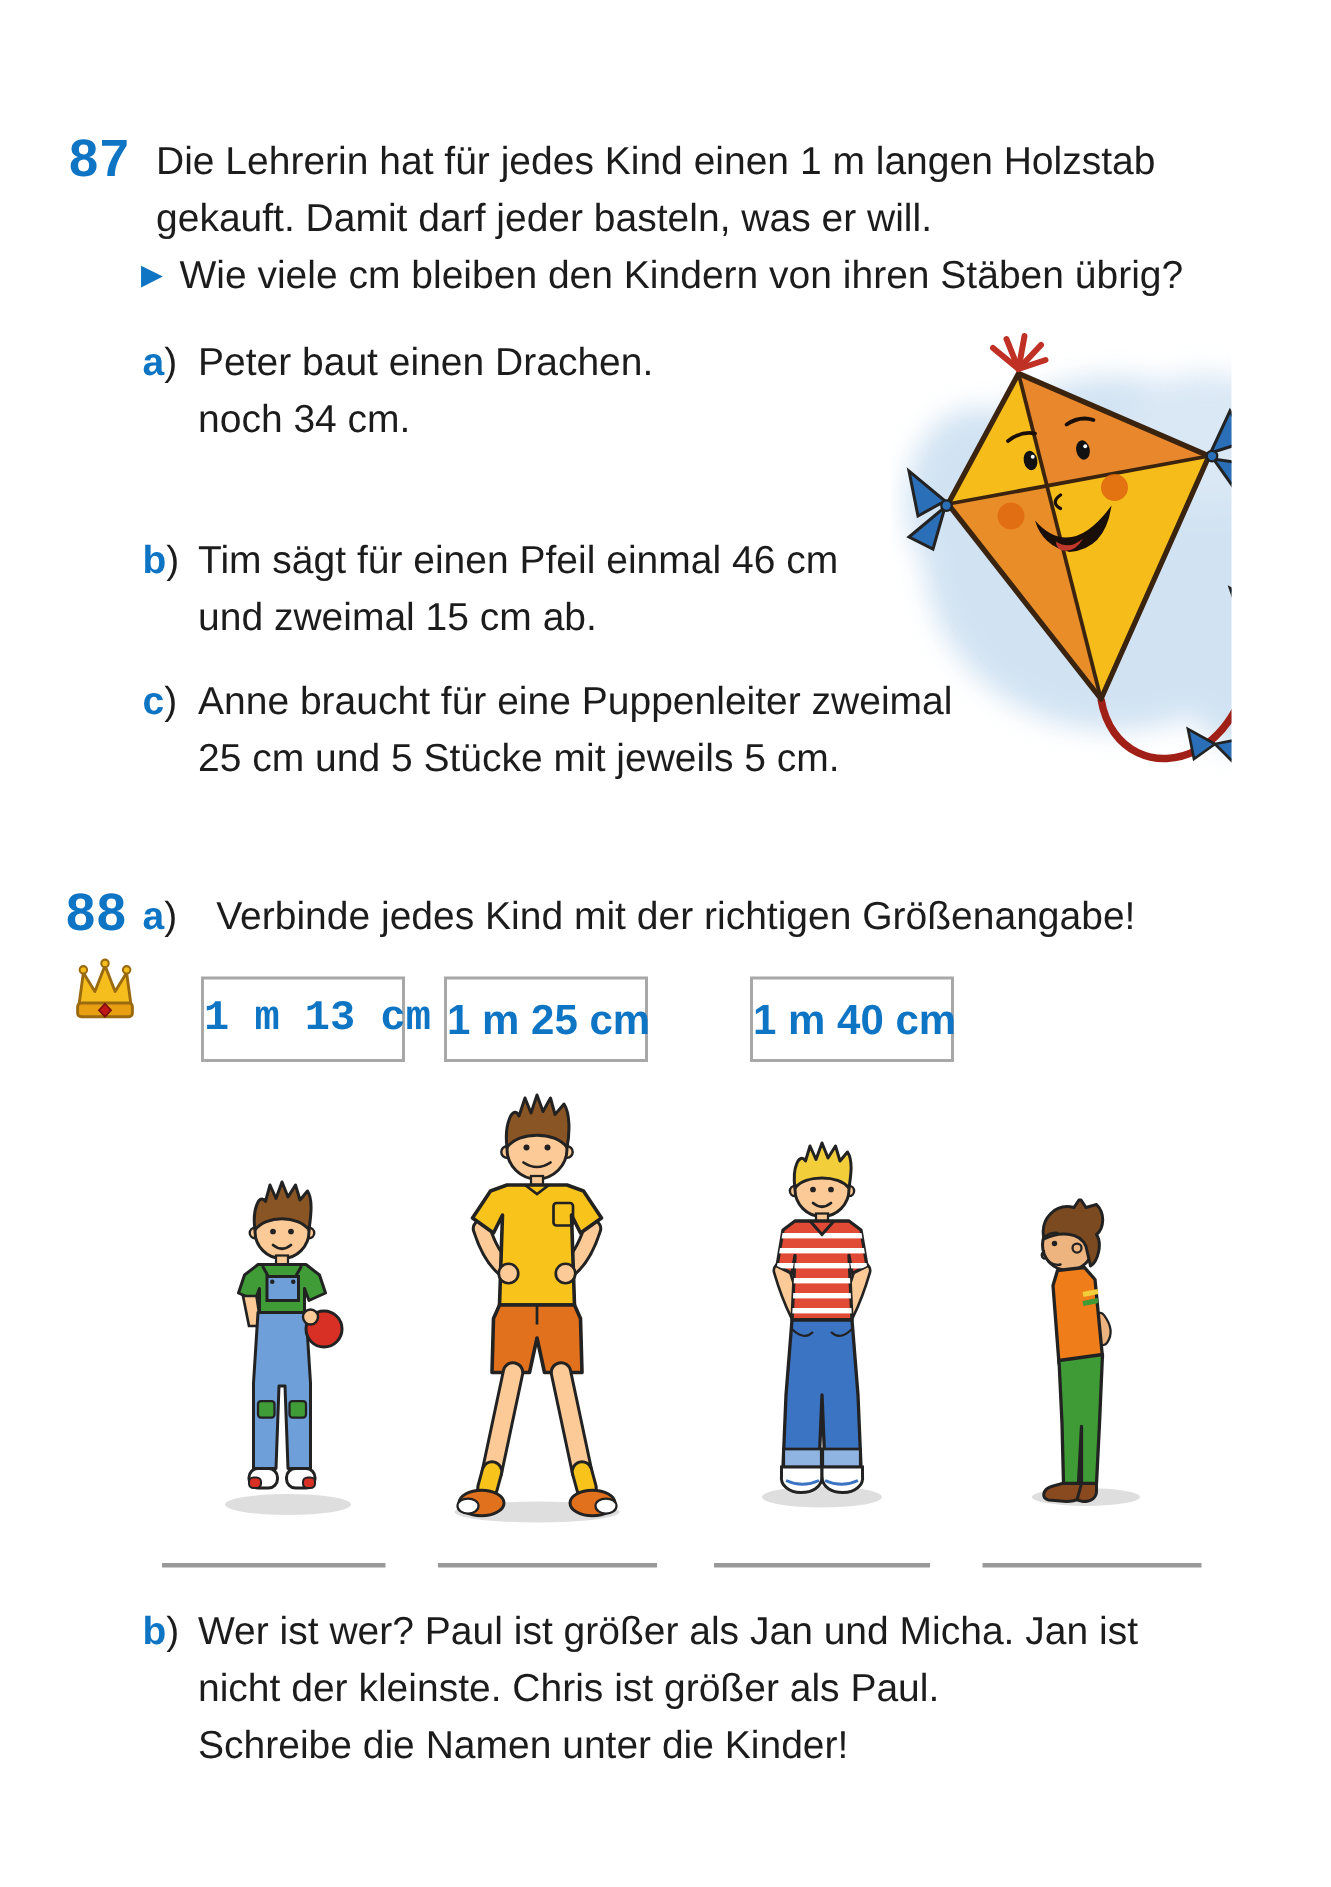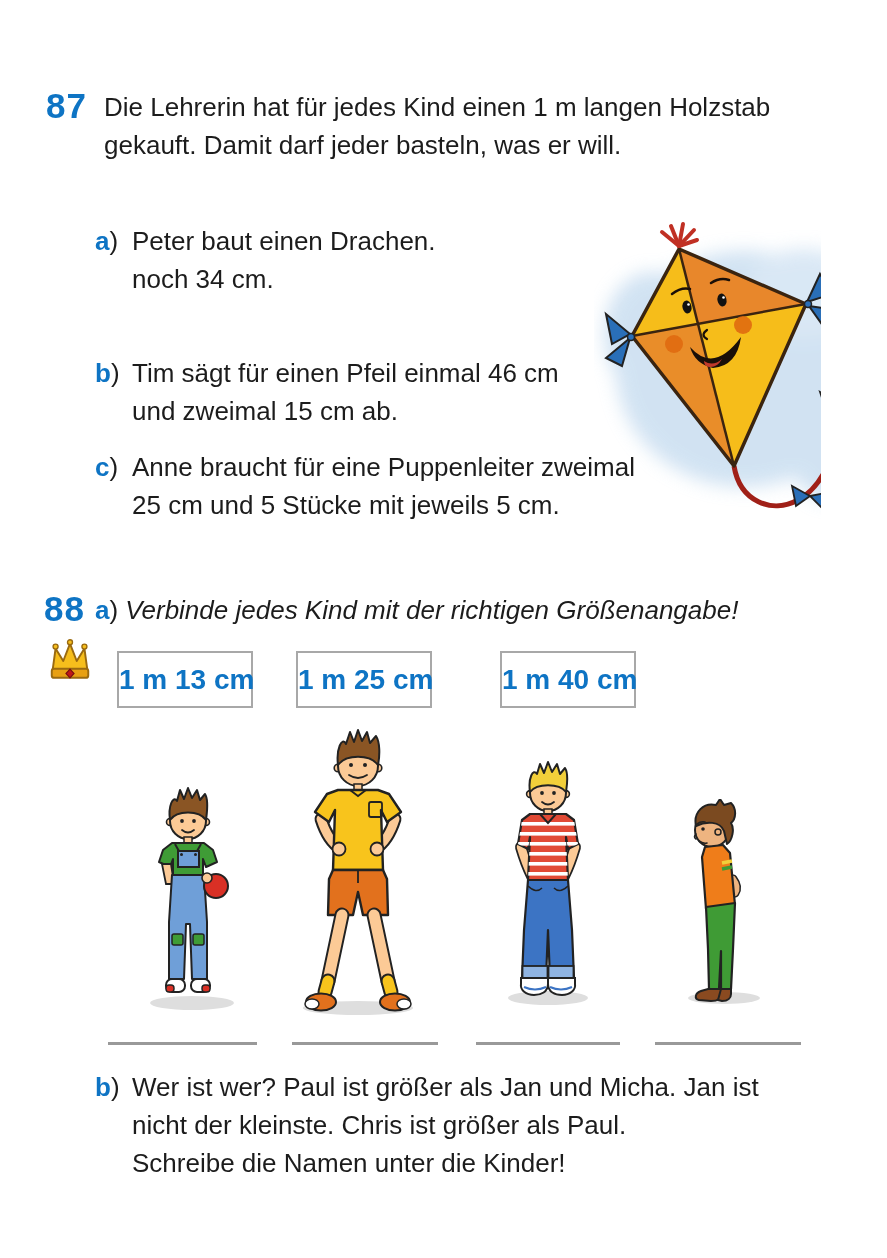--- a/index.html
+++ b/index.html
@@ -29,20 +29,23 @@
 
 <div class="page">
 
   <div class="abs tasknum" style="left:46px;top:86px;">87</div>
 
   <div class="abs bodytext" style="left:104px;top:88px;">
     <div>Die Lehrerin hat für jedes Kind einen 1 m langen Holzstab</div>
     <div>gekauft. Damit darf jeder basteln, was er will.</div>
   </div>
 
+  <div class="abs bodytext" style="left:94px;top:164px;white-space:nowrap;">
+    <span class="bullet-icon">▶</span><span>Wie viele cm bleiben den Kindern von ihren Stäben übrig?</span>
+  </div>
 
   <div class="item bodytext" style="left:95px;top:222px;">
     <span class="item-label"><span class="bluebold">a</span><span>)</span></span>
     <div class="item-lines">
       <div>Peter baut einen Drachen.</div>
       <div>noch 34 cm.</div>
     </div>
   </div>
 
   <div class="item bodytext" style="left:95px;top:354px;">
@@ -123,35 +126,35 @@
       <g>
         <path d="M213,98 L226,70 L238,90 Z M215,102 L242,106 L232,126 Z" fill="#2a6fb8" stroke="#222" stroke-width="2"></path>
         <circle cx="214" cy="100" r="3.5" fill="#2a6fb8" stroke="#222" stroke-width="1.5"></circle>
       </g>
     </svg>
   </div>
 
   <div class="abs tasknum" style="left:44px;top:589px;">88</div>
 
   <div class="abs bodytext" style="left:95px;top:591px;white-space:nowrap;">
-    <span><span class="bluebold">a</span><span>)</span></span><span style="margin-left:7px;font-style:italic;">Verbinde jedes Kind mit der richtigen Größenangabe!</span>
+    <span><span class="bluebold">a</span><span>)</span></span><span style="margin-left:26px;">Verbinde jedes Kind mit der richtigen Größenangabe!</span>
   </div>
 
   <div class="crown-wrap">
     <svg width="50" height="46" viewBox="0 0 52 46">
       <path d="M8,32 L11,10 L19,23 L26,5 L33,23 L41,10 L44,32 Z" fill="#f6be1c" stroke="#9a6a10" stroke-width="2" stroke-linejoin="round"></path>
       <circle cx="11" cy="8" r="2.6" fill="#f6be1c" stroke="#9a6a10" stroke-width="1.4"></circle>
       <circle cx="26" cy="3.5" r="2.6" fill="#f6be1c" stroke="#9a6a10" stroke-width="1.4"></circle>
       <circle cx="41" cy="8" r="2.6" fill="#f6be1c" stroke="#9a6a10" stroke-width="1.4"></circle>
       <rect x="7" y="31" width="38" height="9.5" rx="2.5" fill="#e8a012" stroke="#9a6a10" stroke-width="2"></rect>
       <path d="M26,31.5 l4.2,4.5 -4.2,4.5 -4.2,-4.5 Z" fill="#c01818" stroke="#7a1010" stroke-width="1.2"></path>
     </svg>
   </div>
 
-  <div class="hbox" style="left:117px;">1 m 13 cm</div>
+  <div class="hbox" style="left:134px;font-family:Liberation Mono, monospace;">1 m 13 cm</div>
   <div class="hbox" style="left:296px;">1 m 25 cm</div>
   <div class="hbox" style="left:500px;">1 m 40 cm</div>
 
   <div class="abs" style="left:140px;top:782px;width:96px;height:230px;">
     <svg width="96" height="230" viewBox="0 0 96 230">
       <ellipse cx="52" cy="221" rx="42" ry="7" fill="#dedede"></ellipse>
       <circle cx="30" cy="40" r="3.5" fill="#fcca96" stroke="#222" stroke-width="1.6"></circle>
       <circle cx="66" cy="40" r="3.5" fill="#fcca96" stroke="#222" stroke-width="1.6"></circle>
       <circle cx="48" cy="39" r="18" fill="#fcca96" stroke="#222" stroke-width="2"></circle>
       <path d="M30,38 C28,24 33,13 37,19 L40,8 L44,17 L48,6 L52,16 L57,8 L60,18 L65,12 C69,18 67,30 66,38 C59,28 37,28 30,38 Z" fill="#8a5524" stroke="#222" stroke-width="2" stroke-linejoin="round"></path>

